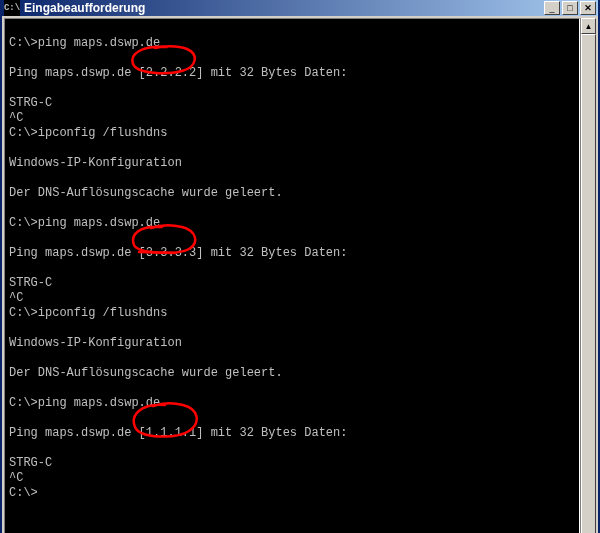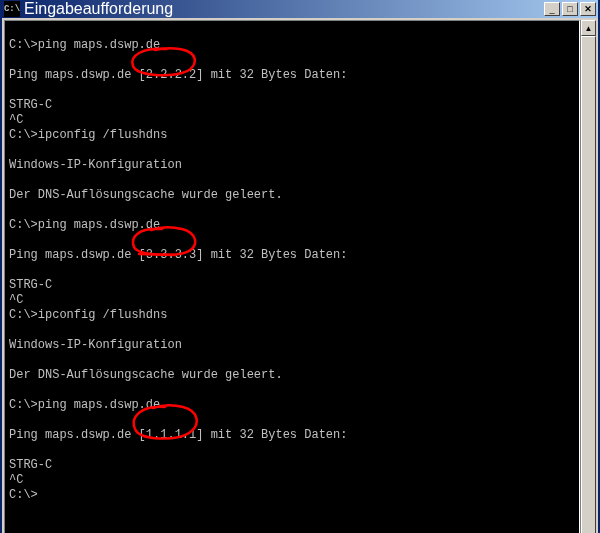--- a/index.html
+++ b/index.html
@@ -1,20 +1,20 @@
 <!DOCTYPE html>
 <html><head>
   <meta charset="utf-8">
   <style>
     * { margin: 0; padding: 0; box-sizing: border-box; }
     body { width: 600px; height: 533px; font-family: Tahoma, sans-serif; background: #3b6ea5; overflow: hidden; }
     .window { width: 600px; height: 533px; border: 2px solid #0a246a; border-top: none; display: flex; flex-direction: column; }
     .titlebar { height: 22px; background: linear-gradient(to right, #0a246a, #a6caf0); display: flex; align-items: center; padding: 0 2px; }
     .titlebar-icon { width: 16px; height: 16px; background: #000; margin-right: 4px; display: flex; align-items: center; justify-content: center; font-family: 'Courier New', monospace; font-size: 9px; font-weight: bold; color: #c0c0c0; }
-    .titlebar-text { color: #fff; font-size: 16px; font-weight: normal; flex: 1; }
+    .titlebar-text { color: #fff; font-size: 12px; font-weight: bold; flex: 1; }
     .titlebar-buttons { display: flex; gap: 2px; }
     .titlebar-btn { width: 16px; height: 14px; background: #d4d0c8; border: 1px solid #fff; border-right-color: #404040; border-bottom-color: #404040; font-size: 9px; font-family: Arial; display: flex; align-items: center; justify-content: center; cursor: pointer; line-height: 1; }
     .titlebar-btn.close { font-weight: bold; }
     .content-wrap { flex: 1; background: #d4d0c8; padding: 2px; display: flex; }
     .console { flex: 1; background: #000; color: #c0c0c0; font-family: 'Lucida Console', 'Courier New', monospace; font-size: 12px; line-height: 15px; padding: 2px 4px; white-space: pre; overflow: hidden; position: relative; border: 1px solid #808080; border-right-color: #fff; border-bottom-color: #fff; }
     .scrollbar { width: 16px; background: #d4d0c8; border-left: 1px solid #808080; display: flex; flex-direction: column; }
     .sb-btn { height: 16px; background: #d4d0c8; border: 1px solid #fff; border-right-color: #404040; border-bottom-color: #404040; display: flex; align-items: center; justify-content: center; font-size: 8px; cursor: pointer; }
     .sb-track { flex: 1; background: repeating-conic-gradient(#d4d0c8 0% 25%, #fff 0% 50%) 50% / 2px 2px; position: relative; }
     .sb-thumb { position: absolute; left: 0; right: 0; top: 0; height: 100%; background: #d4d0c8; border: 1px solid #fff; border-right-color: #404040; border-bottom-color: #404040; }
     .annot { position: absolute; pointer-events: none; }

